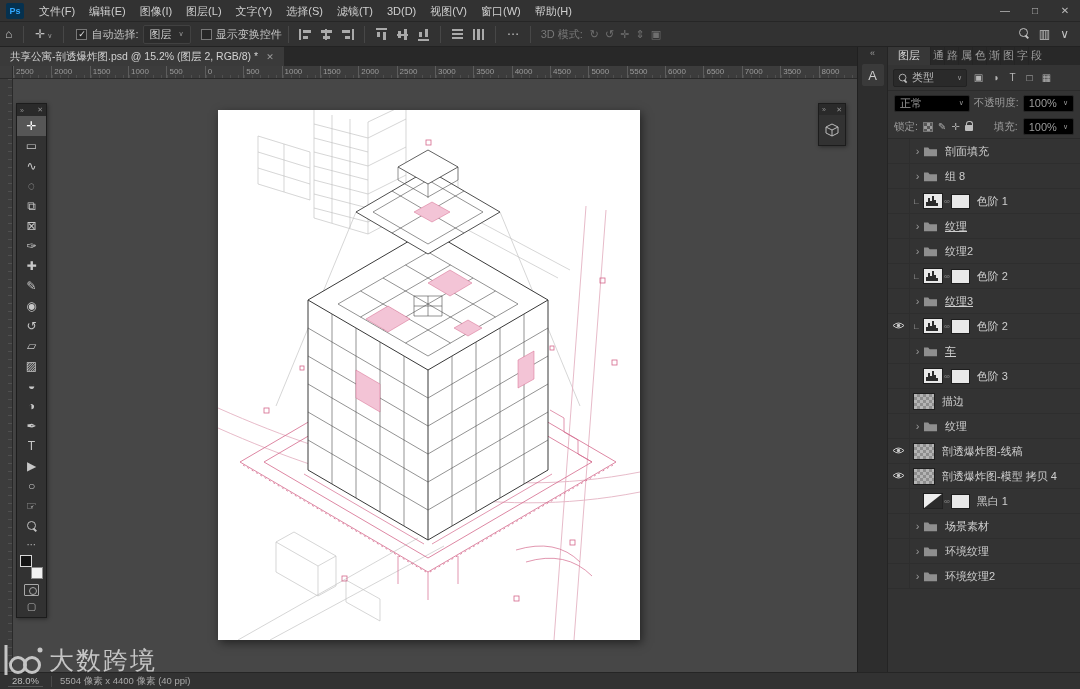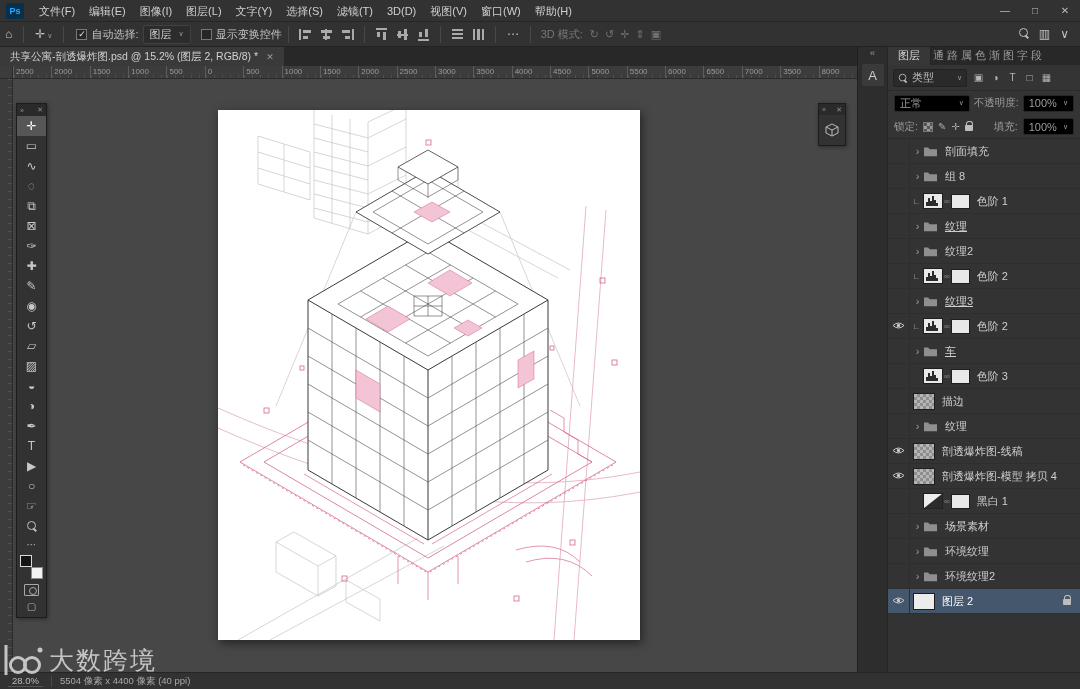--- a/index.html
+++ b/index.html
@@ -605,32 +605,20 @@
       <div class="lrow">
         <span class="eye-cell"></span>
         <span class="disclose">›</span>
         <span class="icon-folder">
           <svg width="15" height="12" viewBox="0 0 15 12">
             <path d="M1 2.5 h4.2 l1.4 1.7 H14 v7 H1 Z" fill="#8f8f8f"></path>
           </svg>
         </span>
         <span class="lname">环境纹理2</span>
       </div>
-      <div class="lrow selected">
-        <span class="eye-cell">
-          <span><svg width="13" height="9" viewBox="0 0 13 9">
-              <path d="M1 4.5 Q6.5 -0.5 12 4.5 Q6.5 9.5 1 4.5 Z" fill="none" stroke="#c9c9c9"></path>
-              <circle cx="6.5" cy="4.5" r="1.7" fill="#c9c9c9"></circle>
-            </svg></span>
-        </span>
-        <span class="spacer2"></span>
-        <span class="thumb white"></span>
-        <span class="lname">图层 2</span>
-        <span class="row-lock"><span class="lockcss"></span></span>
-      </div>
     </div>
   <div style="position:relative;flex:none;height:0">
     <div id="scroll-track" style="position:absolute;right:1px;bottom:8px;height:533px;width:7px"></div>
     <div id="scroll-thumb" style="position:absolute;right:1px;bottom:120px;height:215px;width:7px"></div>
   </div>
 </div>
 
 <div id="statusbar">
   <span id="status-zoom">28.0%</span>
   <span id="status-sep"></span>

